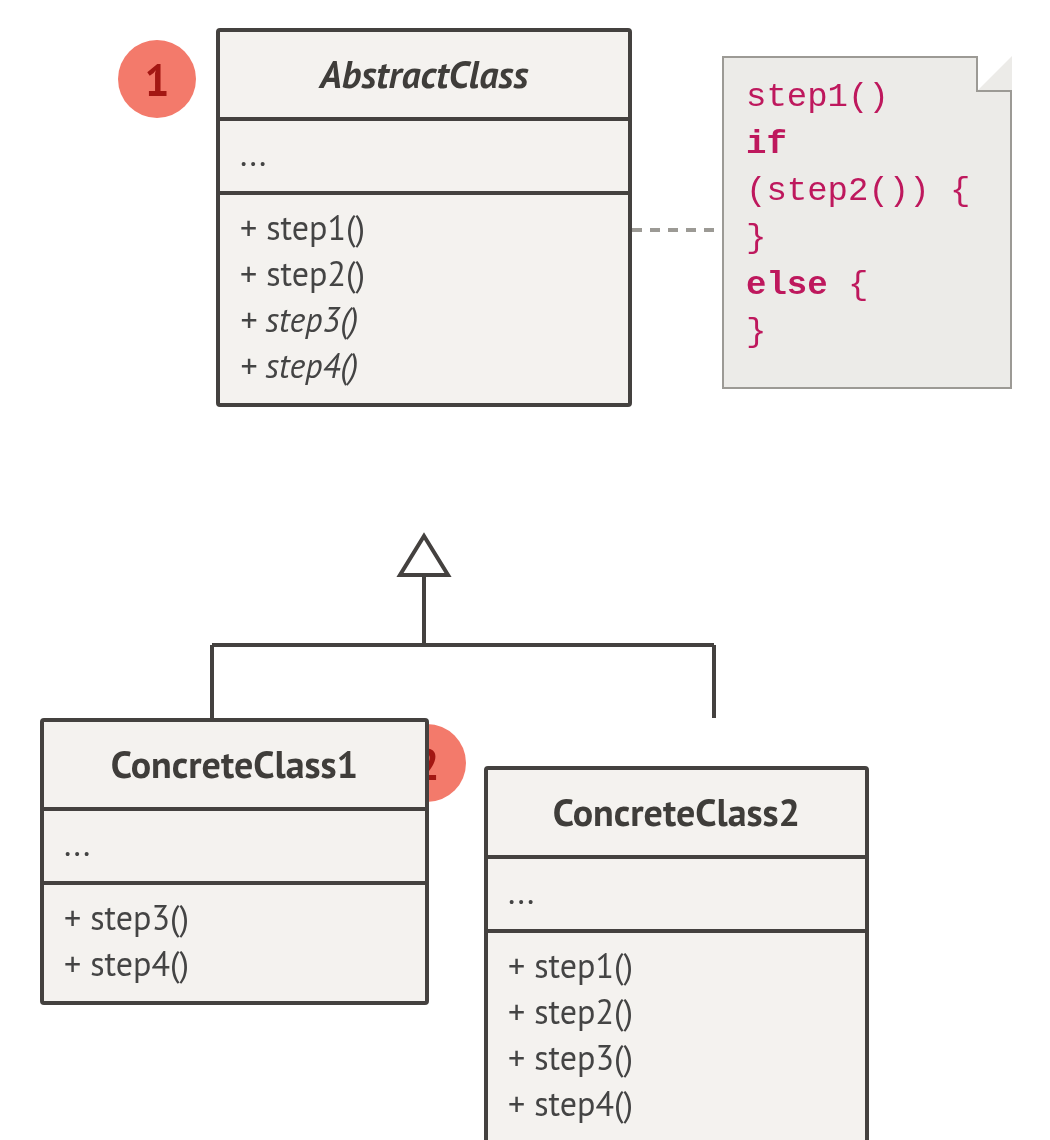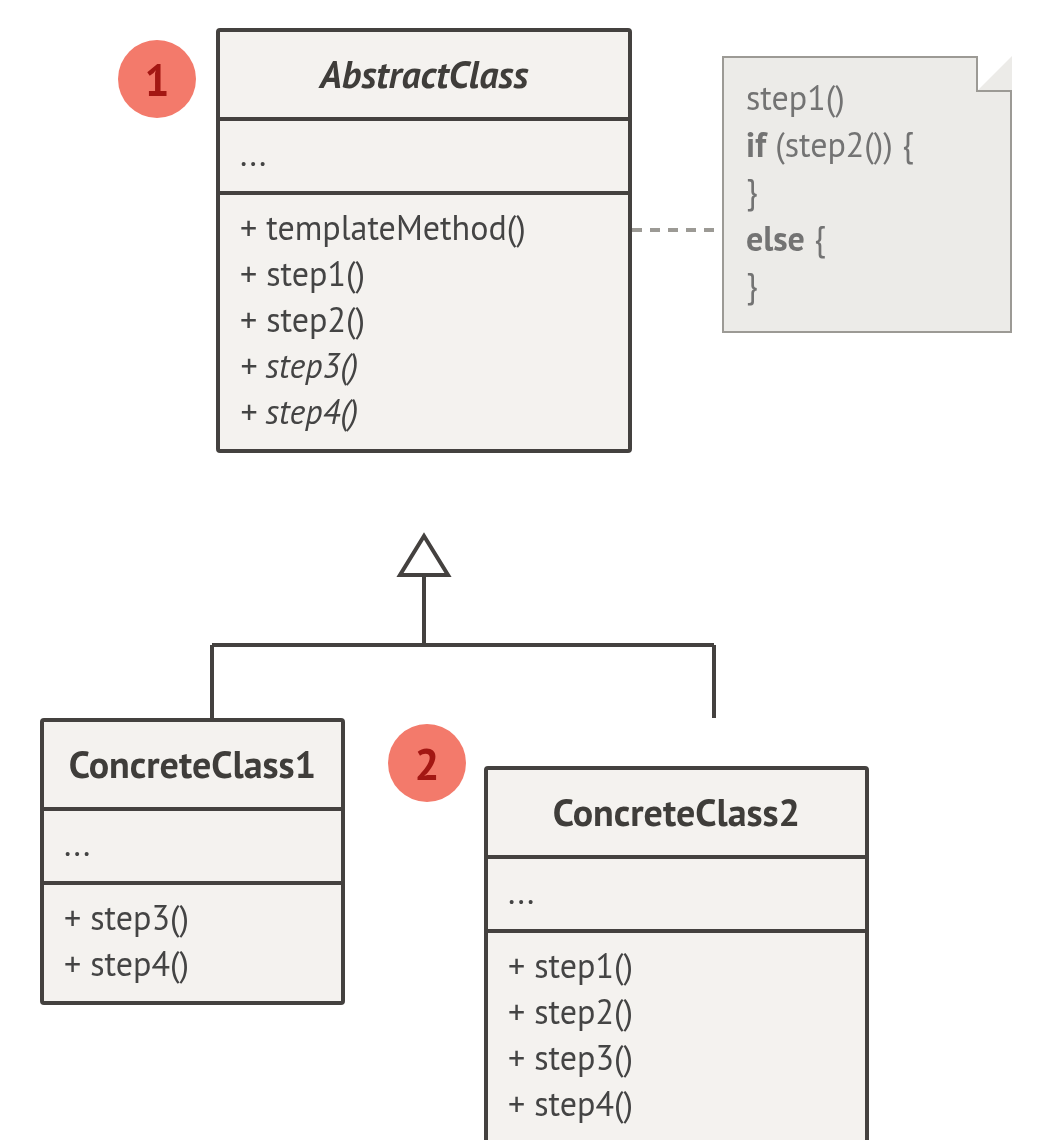--- a/index.html
+++ b/index.html
@@ -54,23 +54,24 @@
     justify-content: center;
     box-sizing: border-box;
   }
 
   .note {
     position: absolute;
     background: #ecebe8;
     border: 2px solid #9c9a95;
     font-size: 34px;
     line-height: 1.38;
-    padding: 16px 22px 22px 22px;
-    color: #737373;
+    padding: 16px 22px 32px 22px;
+    color: #be185d;
     box-sizing: border-box;
+    font-family: Liberation Mono, monospace;
   }
   .note .fold {
     position: absolute;
     top: -2px; right: -2px;
     width: 34px; height: 34px;
     border-left: 2px solid #9c9a95;
     border-bottom: 2px solid #9c9a95;
     background: linear-gradient(135deg, #fff 0 49%, #ecebe8 51% 100%);
   }
   .note .indent { padding-left: 44px; display: block; }
@@ -101,40 +102,39 @@
 
     <line x1="714" y1="645" x2="714" y2="718" stroke="#44413f" stroke-width="4"></line>
   </svg>
 
   <div class="badge" style="left:118px; top:40px;">1</div>
 
   <div class="uml-class" style="left:216px; top:28px; width:416px;">
     <div class="uml-section uml-name abstract">AbstractClass</div>
     <div class="uml-section uml-attrs">...</div>
     <div class="uml-section">
-      <div class="uml-method">+ templateMethod()</div>
       <div class="uml-method">+ step1()</div>
       <div class="uml-method">+ step2()</div>
       <div class="uml-method abstract">+ step3()</div>
       <div class="uml-method abstract">+ step4()</div>
     </div>
   </div>
 
   <div class="note" style="left:722px; top:56px; width:290px;">
     <div class="fold"></div>
     <div>step1()</div>
     <div><b>if</b><span> (step2()) {</span></div>
     <div>}</div>
     <div><b>else</b><span> {</span></div>
     <div>}</div>
   </div>
 
   <div class="badge" style="left:388px; top:724px;">2</div>
 
-  <div class="uml-class" style="left:40px; top:718px; width:305px;">
+  <div class="uml-class" style="left:40px; top:718px; width:389px;">
     <div class="uml-section uml-name">ConcreteClass1</div>
     <div class="uml-section uml-attrs">...</div>
     <div class="uml-section">
       <div class="uml-method">+ step3()</div>
       <div class="uml-method">+ step4()</div>
     </div>
   </div>
 
   <div class="uml-class" style="left:484px; top:734px; width:385px;margin-top:32px;">
     <div class="uml-section uml-name">ConcreteClass2</div>

